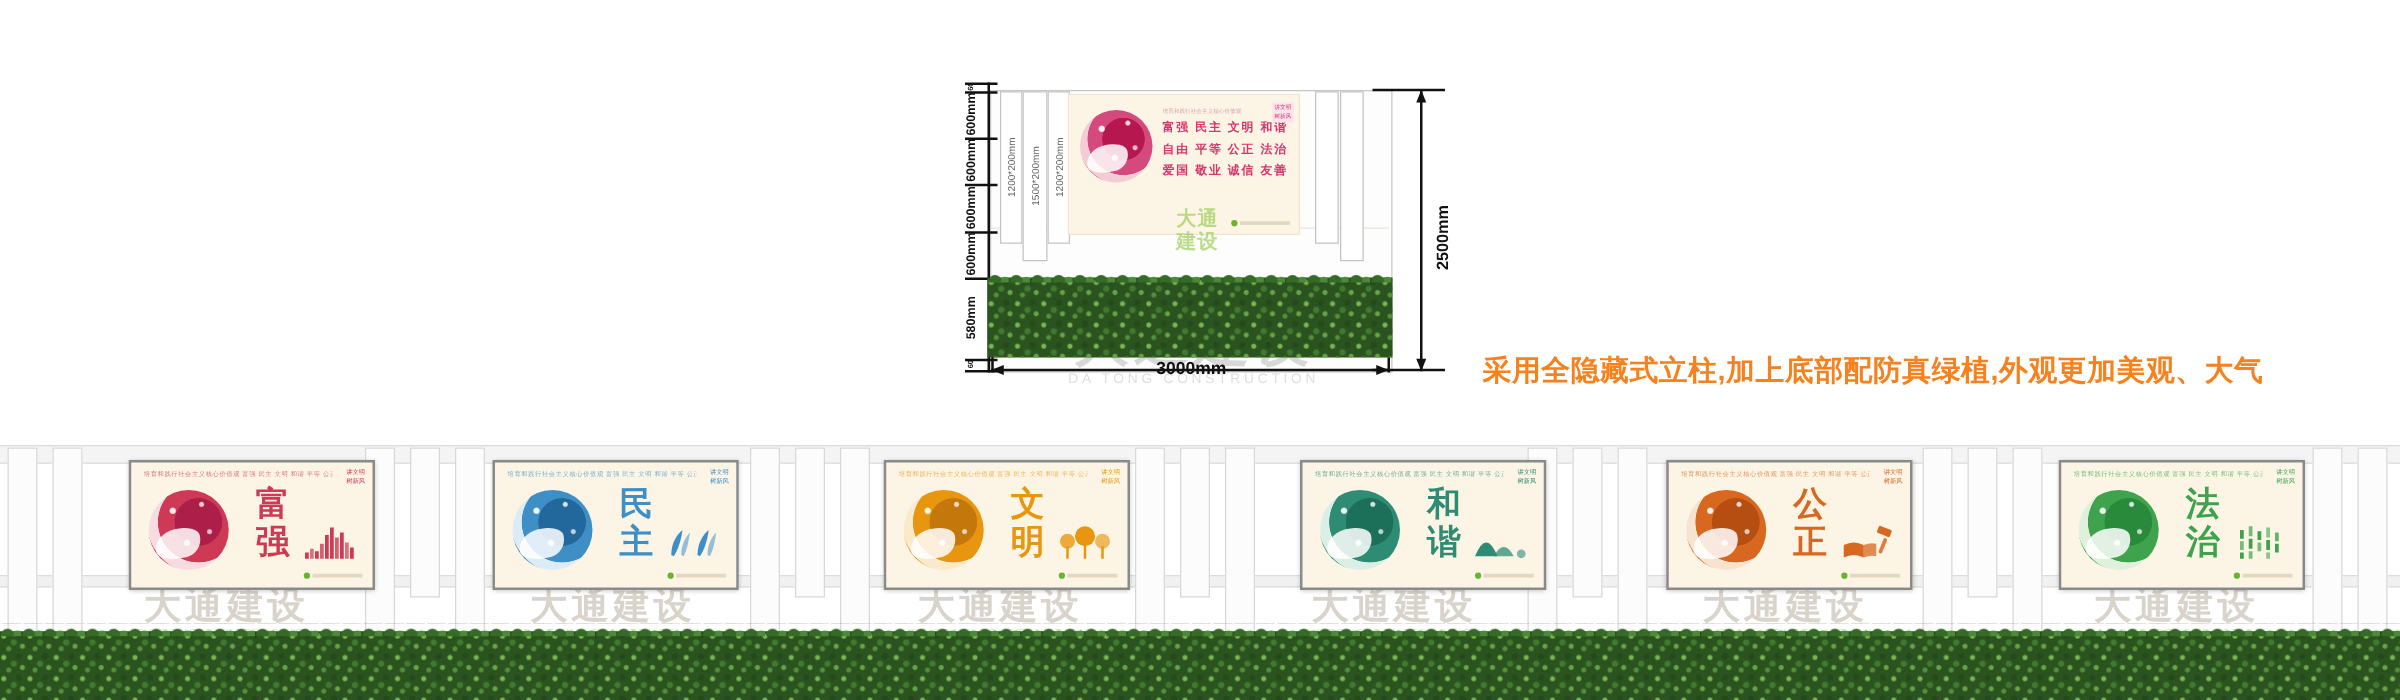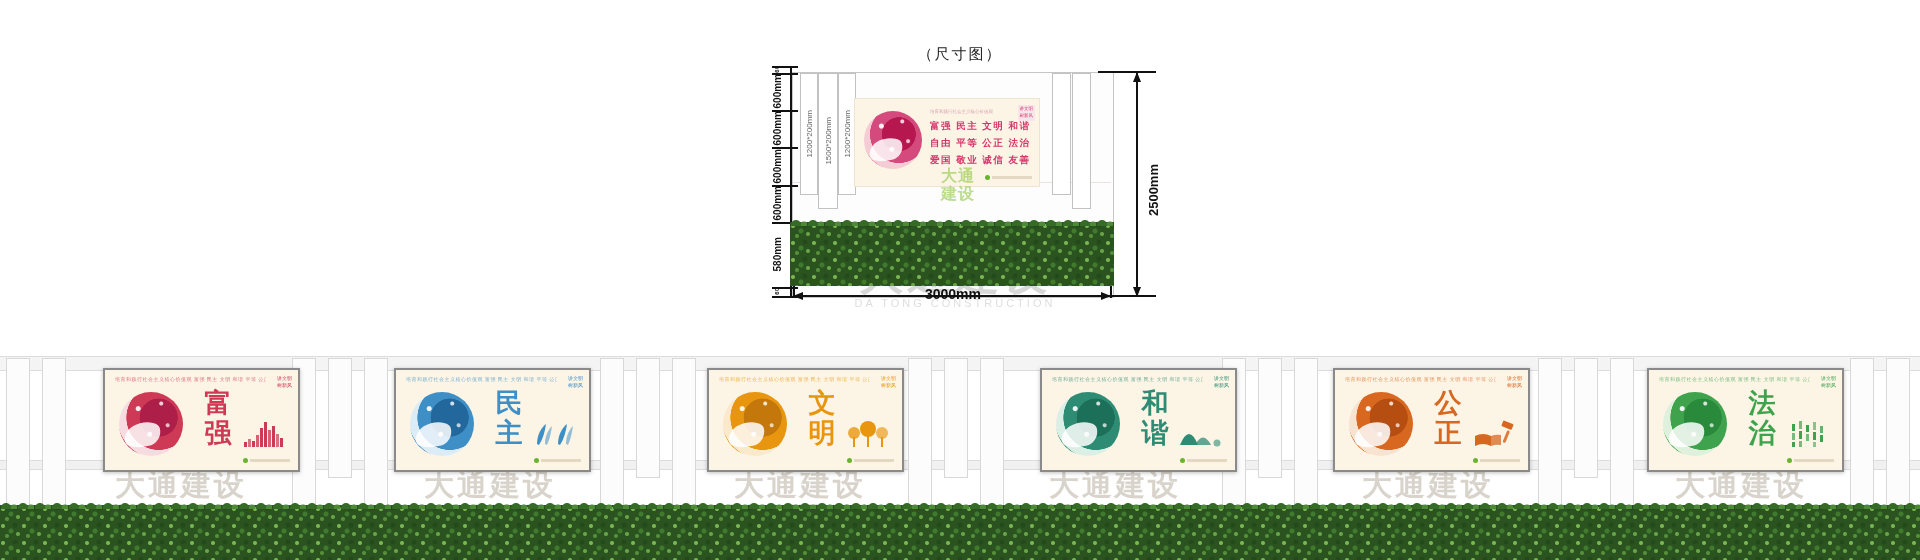--- a/index.html
+++ b/index.html
@@ -22,21 +22,21 @@
   .seam{position:absolute;left:793px;top:182px;width:318px;height:1px;background:#e8e4dc;}
   .strip{position:absolute;top:73px;background:#fff;border:1px solid #c2c2c2;display:flex;align-items:center;justify-content:center;}
   .s1{left:800px;width:16px;height:120px;}
   .s2{left:818px;width:18px;height:134px;}
   .s3{left:838px;width:16px;height:120px;}
   .s4{left:1052px;width:17px;height:120px;}
   .s5{left:1072px;width:17px;height:134px;}
   .vlabel{writing-mode:vertical-rl;transform:rotate(180deg);white-space:nowrap;}
   .strip .vlabel{font-size:8px;color:#666;}
 
-  .dposter{position:absolute;left:854px;top:98px;width:186px;height:89px;background:#fcf4e5;box-shadow:0 0 0 1px #efe4cf inset;}
+  .dposter{position:absolute;left:854px;top:75px;width:186px;height:113px;background:#fcf4e5;box-shadow:0 0 0 1px #efe4cf inset;}
   .dp-circle{position:absolute;left:10px;top:13px;width:58px;height:58px;border-radius:50%;overflow:hidden;
     background:radial-gradient(circle at 60% 40%, #b6174f 0 34%, #d44a7d 35% 58%, #f3ccd6 59% 74%, #d9668f 75% 100%);}
   .dp-circle::before{content:"";position:absolute;left:8%;top:48%;width:58%;height:38%;background:rgba(255,255,255,.85);
     border-radius:50% 50% 40% 60%/60% 40% 60% 40%;transform:rotate(-14deg);}
   .dp-circle::after{content:"";position:absolute;inset:0;background-image:
     radial-gradient(circle at 30% 26%,rgba(255,255,255,.9) 2px,transparent 3px),
     radial-gradient(circle at 66% 18%,rgba(255,255,255,.8) 1.5px,transparent 2.5px),
     radial-gradient(circle at 48% 66%,rgba(255,255,255,.85) 2px,transparent 3px),
     radial-gradient(circle at 76% 52%,rgba(255,255,255,.7) 1.5px,transparent 2.5px);}
   .dp-text{position:absolute;left:76px;top:11px;right:28px;}
@@ -111,21 +111,20 @@
     line-height:1.12;text-align:center;word-break:break-all;}
   .p-icon{position:absolute;right:12px;bottom:22px;width:44px;height:30px;color:var(--c);}
   .p-icon svg{display:block;width:100%;height:100%;}
   .p-foot{position:absolute;right:8px;bottom:7px;display:flex;align-items:center;gap:2px;}
 </style>
 </head>
 <body>
 
 <div class="canvas">
 
-  <div class="caption dim-caption">（尺寸图）</div>
 
   <div>
     <div class="fence"></div>
     <div class="seam"></div>
 
     <div class="strip s1">
         <span class="vlabel">1200*200mm</span>
       </div>
     <div class="strip s2">
         <span class="vlabel">1500*200mm</span>
@@ -204,20 +203,21 @@
       </div>
 
     <div class="dline" style="left:793px;top:262px;width:2px;height:36px;"></div>
     <div class="dline" style="left:1110px;top:262px;width:2px;height:36px;"></div>
     <div class="dline" style="left:793px;top:295px;width:318px;height:2px;"></div>
     <div class="arr lft" style="left:793px;top:292px;"></div>
     <div class="arr rgt" style="left:1101px;top:292px;"></div>
     <div class="lbl-3000">3000mm</div>
   </div>
 
+  <div class="note note-right">采用全隐藏式立柱,加上底部配防真绿植,外观更加美观、大气</div>
 
 
   <div class="effect">
     <div class="rail rail1"></div>
     <div class="rail rail2"></div>
     <div id="posts">
         <div class="post" style="left: 6px; height: 150px;"></div>
         <div class="post" style="left: 42px; height: 150px;"></div>
         <div class="post" style="left: 292px; height: 150px;"></div>
         <div class="post" style="left: 328px; height: 118px;"></div>

